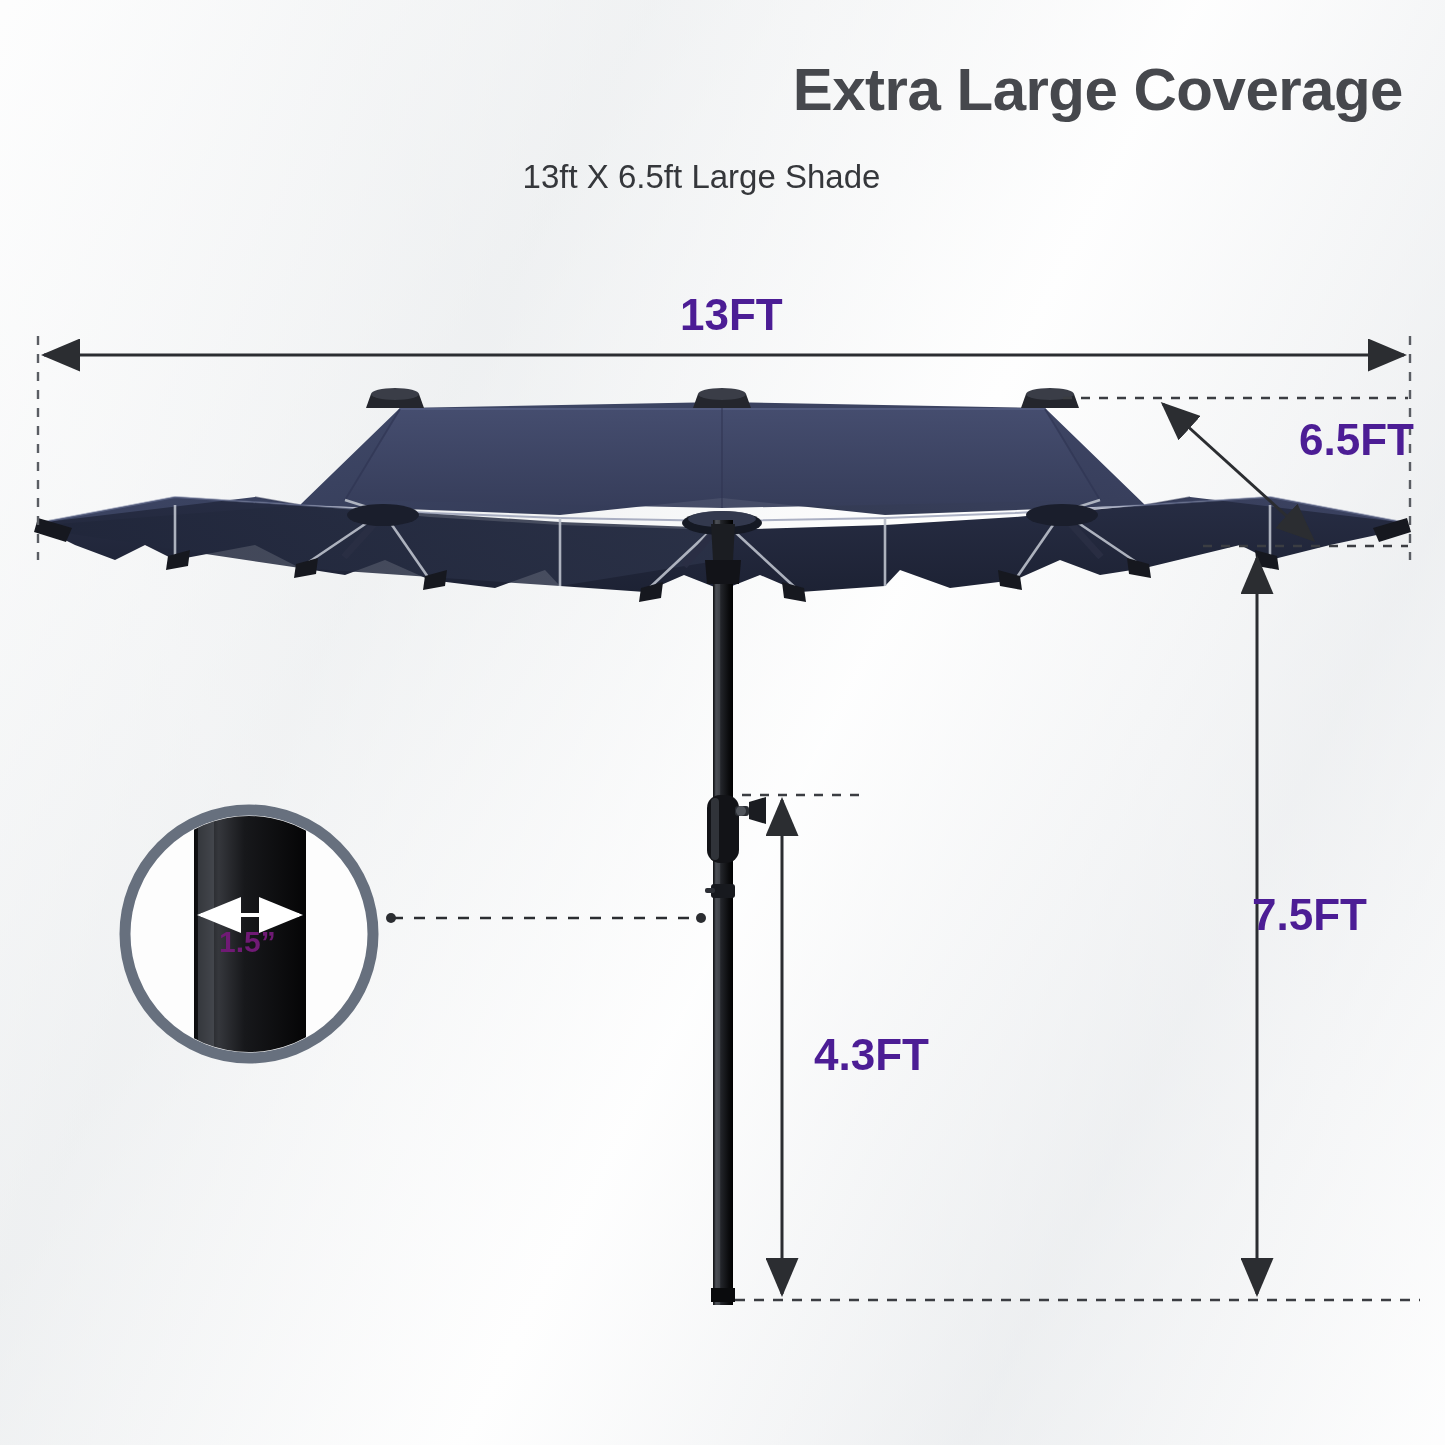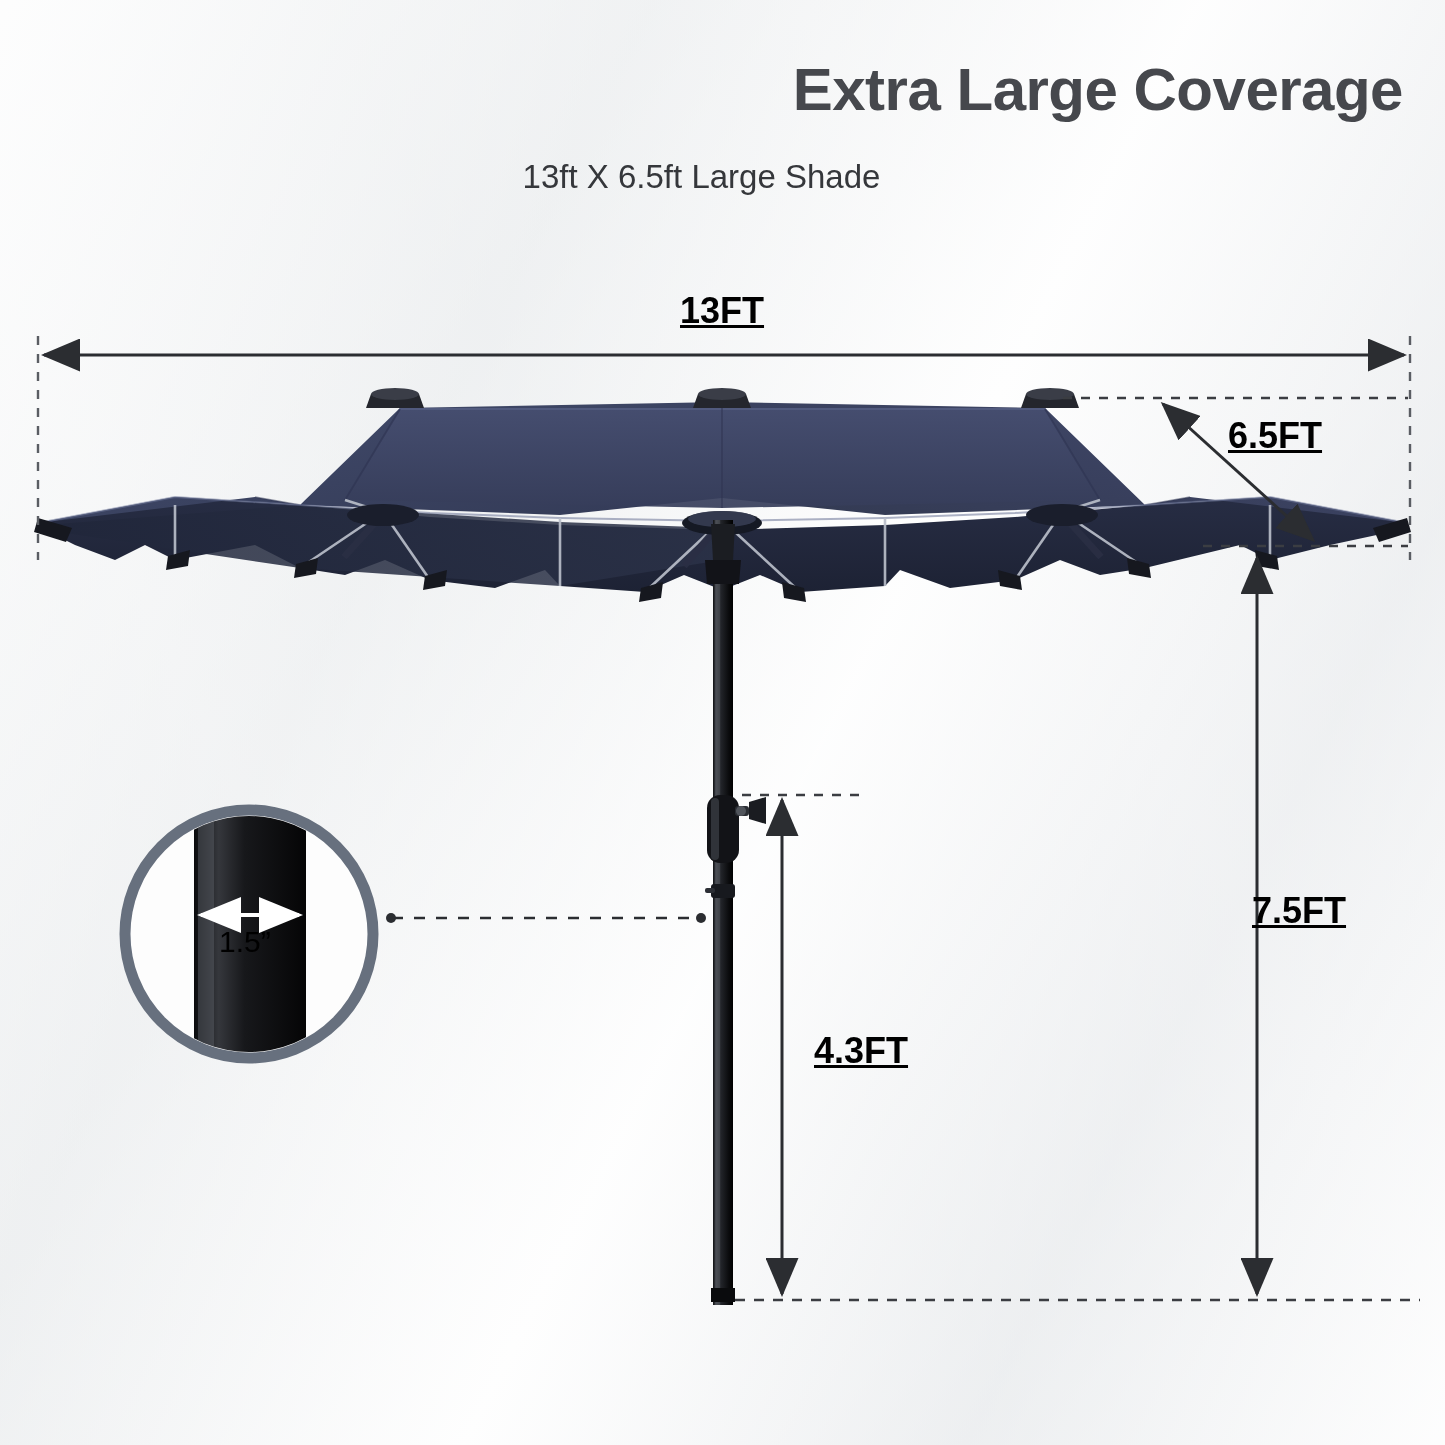--- a/index.html
+++ b/index.html
@@ -30,32 +30,31 @@
   }
   .subtitle{
     position:absolute;
     font-size:33px;font-weight:normal;color:#35373b;
     white-space:nowrap;
     left:0;right:42px;top:158px;
     text-align:center;
   }
   .dimlabel{
     position:absolute;
-    font-size:36px;font-weight:bold;color:#000000;
+    font-size:44px;font-weight:bold;color:#4c1d95;
     white-space:nowrap;
     letter-spacing:0px;
-    text-decoration:underline;
   }
   .lbl-13ft{left:680px;top:290px;}
-  .lbl-65ft{left:1228px;top:415px;}
+  .lbl-65ft{left:1299px;top:415px;}
   .lbl-75ft{left:1252px;top:890px;}
   .lbl-43ft{left:802px;top:1030px;margin-left:12px;}
   .lbl-inch{
     position:absolute;left:219px;top:925px;
-    font-size:30px;font-weight:normal;color:#000000;
+    font-size:30px;font-weight:bold;color:#701a75;
     white-space:nowrap;
   }
 </style>
 </head>
 <body>
 
 <div id="stage">
 
   <div class="bgtex"></div>
 

